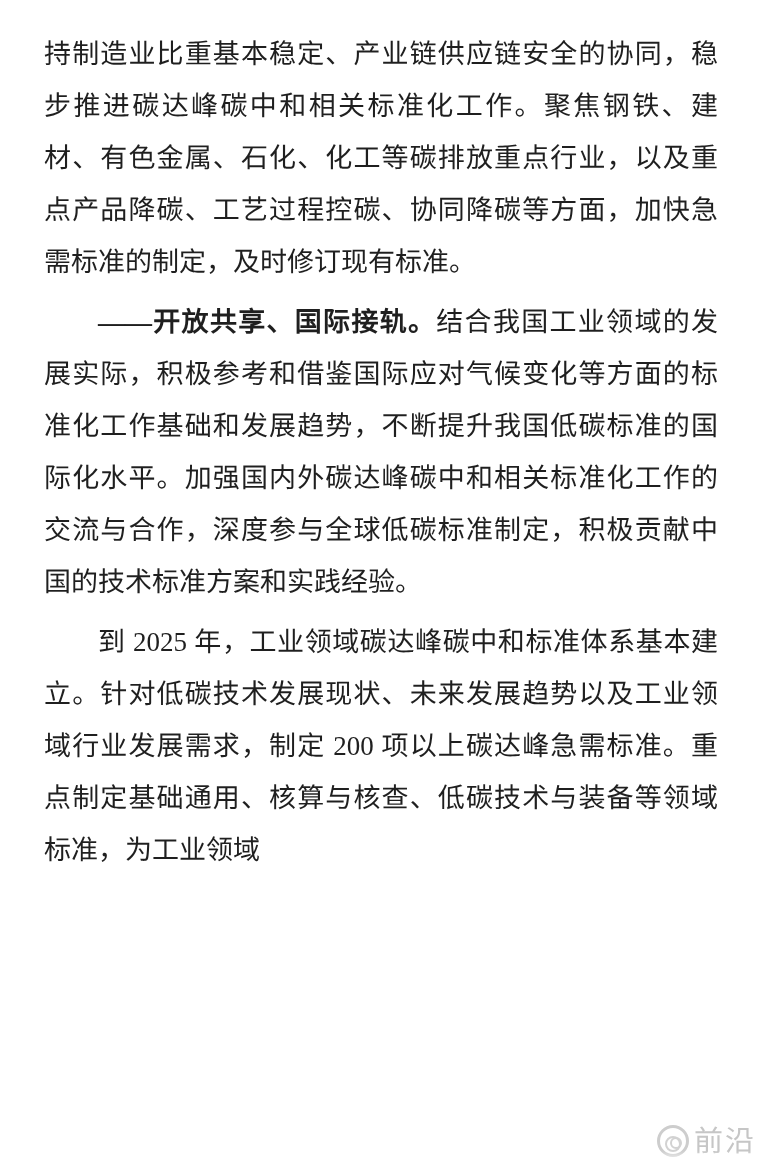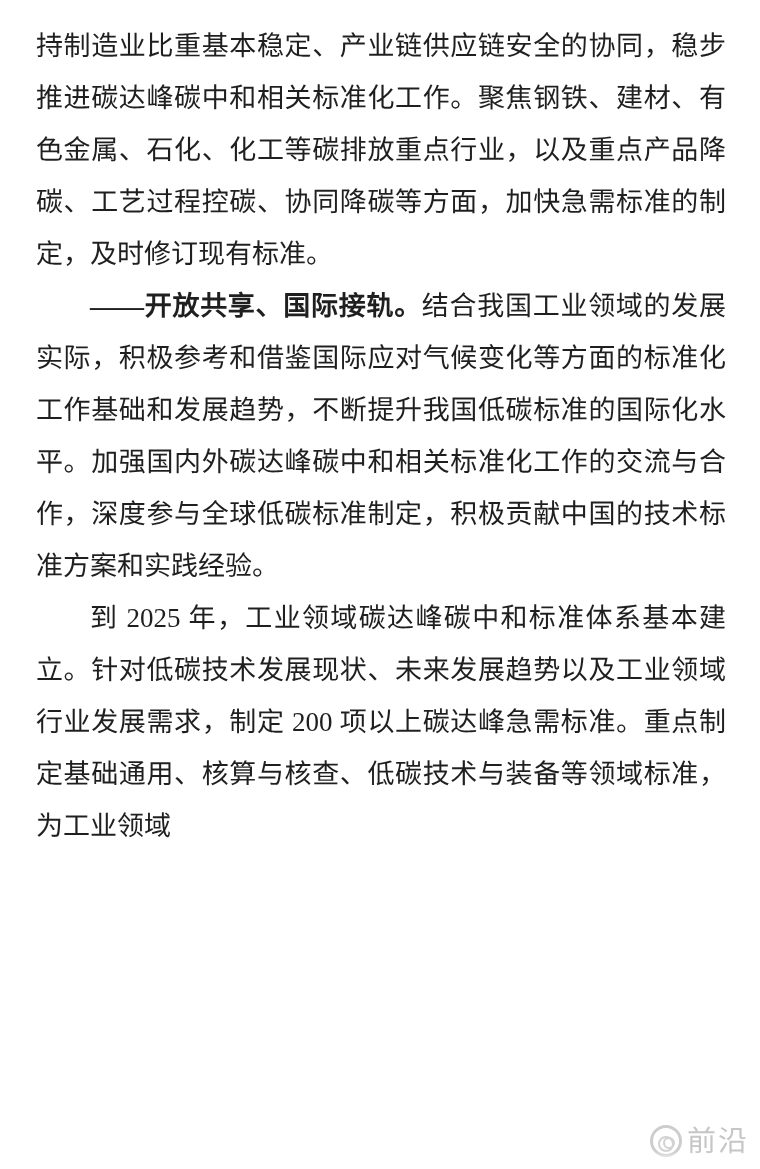--- a/index.html
+++ b/index.html
@@ -24,32 +24,32 @@
     top: 20px;
     left: 36px;
     width: 690px;
     color: #1f1f1f;
     font-size: 27px;
     line-height: 52px;
     text-align: justify;
     text-justify: inter-ideograph;
   }
   p.para {
-    margin: 0;
+    margin: 8px;
     padding: 0;
   }
   p.para.indent {
     text-indent: 2em;
   }
   .seg-bold {
     font-weight: bold;
   }
   .watermark {
     position: absolute;
-    right: 11px;
+    right: 4px;
     bottom: 12px;
     display: flex;
     align-items: center;
     gap: 5px;
     color: #c6c6c6;
     font-size: 29px;
     line-height: 1;
     letter-spacing: 2px;
     z-index: 2;
     user-select: none;

